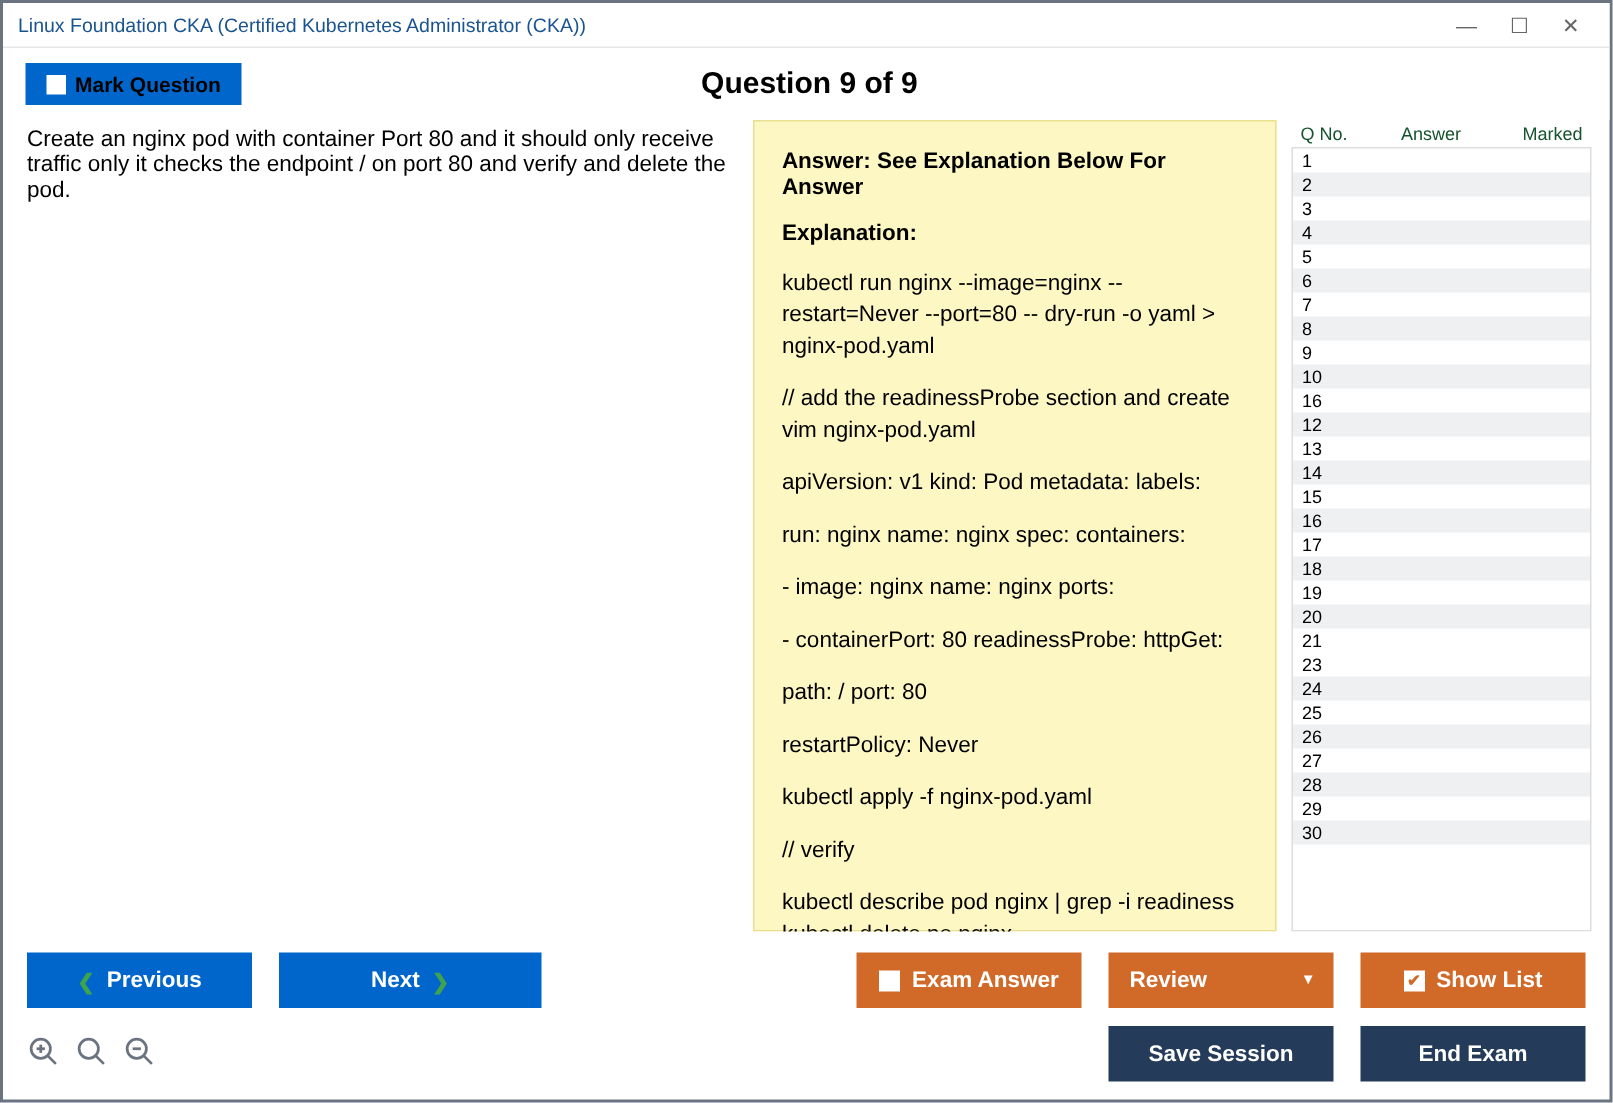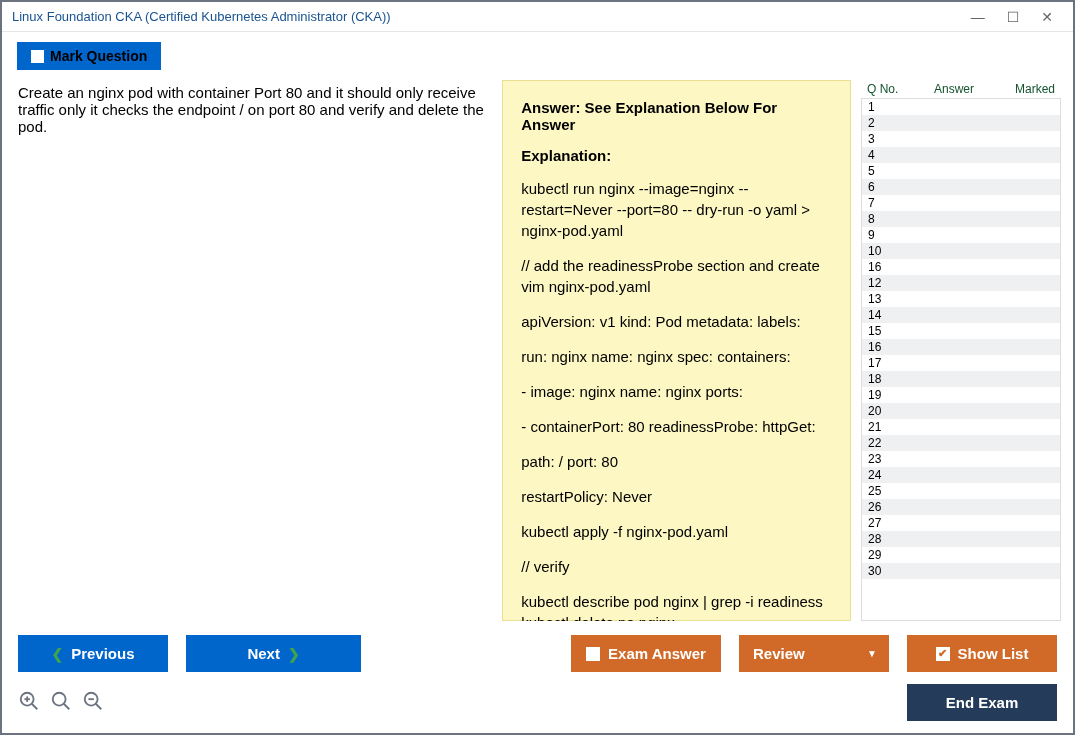--- a/index.html
+++ b/index.html
@@ -65,20 +65,21 @@
       <span>☐</span>
       <span>✕</span>
     </div>
   </div>
 
   <div class="topbar">
     <button class="mark-btn">
       <span class="chk"></span>
       <span>Mark Question</span>
     </button>
+    <div class="q-title">Question 9 of 9</div>
     <div style="width:140px"></div>
   </div>
 
   <div class="content-row">
     <div class="main-col">
       <div class="question-text">Create an nginx pod with container Port 80 and it should only receive traffic only it checks the endpoint / on port 80 and verify and delete the pod.</div>
       <div class="answer-box">
         <div class="ans-header">Answer: See Explanation Below For Answer</div>
         <div class="exp-header">Explanation:</div>
         <div id="exp-lines">
@@ -159,23 +160,20 @@
             <div>18</div>
           </div>
           <div class="qrow">
             <div>19</div>
           </div>
           <div class="qrow alt">
             <div>20</div>
           </div>
           <div class="qrow">
             <div>21</div>
-          </div>
-          <div class="qrow alt">
-            <div>22</div>
           </div>
           <div class="qrow">
             <div>23</div>
           </div>
           <div class="qrow alt">
             <div>24</div>
           </div>
           <div class="qrow">
             <div>25</div>
           </div>
@@ -234,18 +232,21 @@
               <circle cx="10" cy="10" r="7"></circle>
               <line x1="15" y1="15" x2="21" y2="21"></line>
             </svg></span>
         <span><svg viewBox="0 0 24 24" fill="none" stroke="currentColor" stroke-width="2">
               <circle cx="10" cy="10" r="7"></circle>
               <line x1="15" y1="15" x2="21" y2="21"></line>
               <line x1="7" y1="10" x2="13" y2="10"></line>
             </svg></span>
       </div>
       <div class="spacer" style="flex:1"></div>
+      <button class="btn btn-dark save-session">
+        <span>Save Session</span>
+      </button>
       <button class="btn btn-dark end-exam">
         <span>End Exam</span>
       </button>
     </div>
   </div>
 </div>
 
 </body></html>

